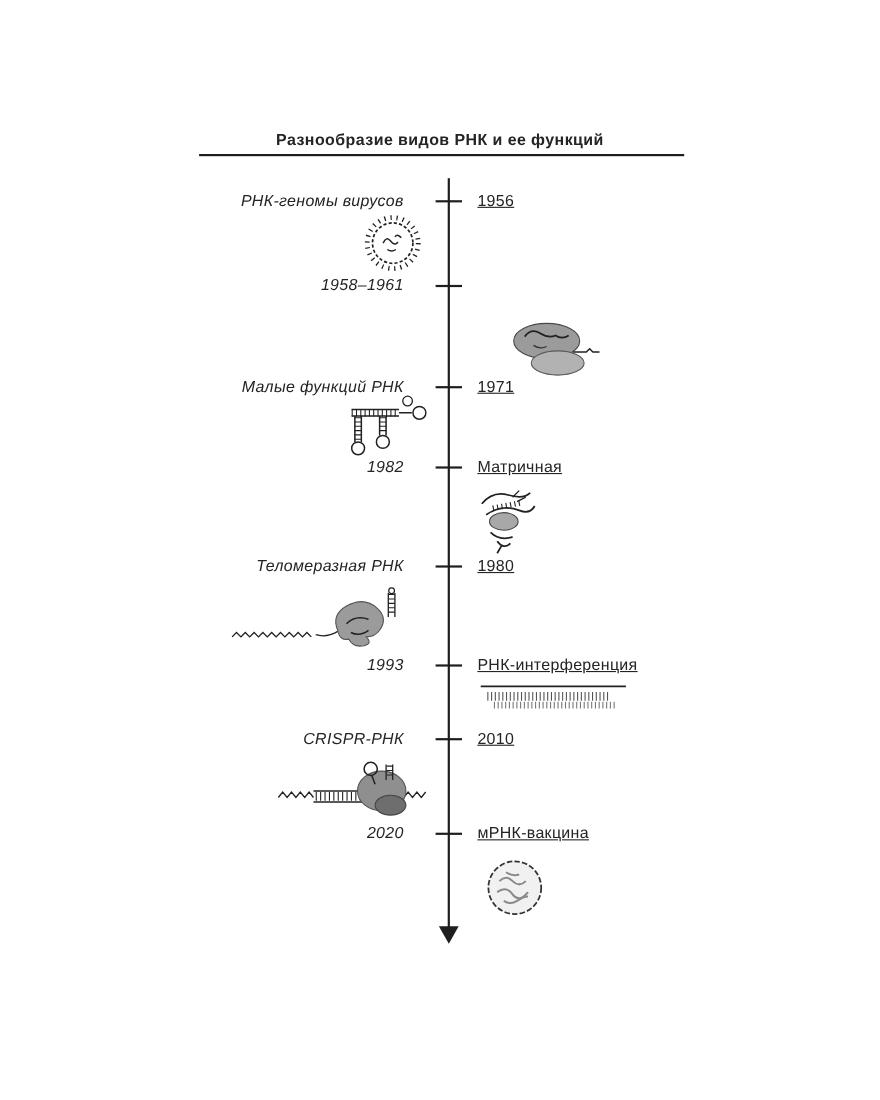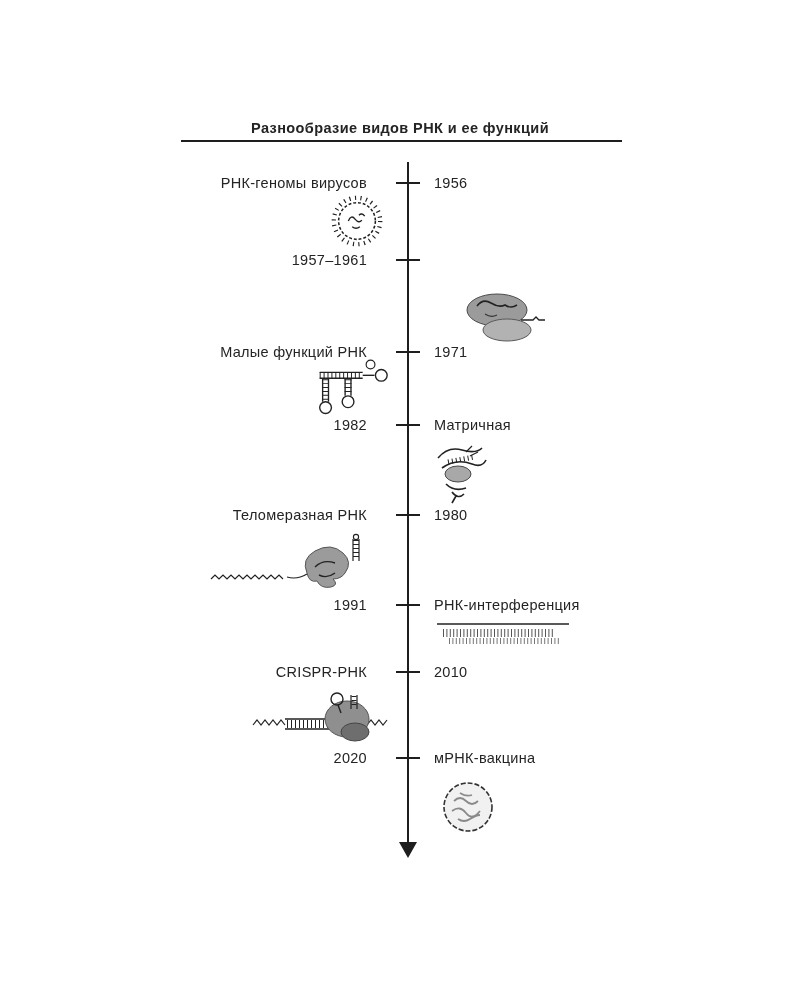--- a/index.html
+++ b/index.html
@@ -12,22 +12,22 @@
   .rule  { position:absolute; left:181px; top:140px; width:441px; height:2px; background:#1e1e1e; }
 
   .axis  { position:absolute; left:407px; top:162px; width:2px; height:681px; background:#1e1e1e; }
   .arrow { position:absolute; left:399px; top:842px; width:0; height:0;
            border-left:9px solid transparent; border-right:9px solid transparent;
            border-top:16px solid #1e1e1e; }
 
   .tick  { position:absolute; left:396px; width:24px; height:2px; background:#1e1e1e; }
 
   .lbl { position:absolute; font-size:14.5px; letter-spacing:.3px; line-height:20px; white-space:nowrap; }
-  .lbl.left  { right:405px; text-align:right; }
-  .lbl.right { left:434px; text-align:left; }
+  .lbl.left  { right:405px; text-align:right;font-style:italic; }
+  .lbl.right { left:434px; text-align:left;text-decoration:underline; }
   .lbl.wrap  { white-space:normal; max-width:206px; }
 
   .icon { position:absolute; line-height:0; }
 </style>
 </head>
 <body>
 
 <div class="page">
 
   <div class="title">Разнообразие видов РНК и ее функций</div>
@@ -41,21 +41,21 @@
   <div class="lbl right" style="top:173px">1956</div>
   <div class="icon" style="left:328px; top:192px">
     <svg width="58" height="58" viewBox="0 0 60 60">
       <circle cx="30" cy="30" r="24" fill="none" stroke="#222" stroke-width="4.5" stroke-dasharray="1.2 4.6"></circle>
       <circle cx="30" cy="30" r="19" fill="none" stroke="#222" stroke-width="1.6" stroke-dasharray="3 2"></circle>
       <path d="M21 30 q3 -7 7 -2 t7 1 M25 36 q4 3 8 0 M32 24 q3 -3 6 1" fill="none" stroke="#222" stroke-width="1.4"></path>
     </svg>
   </div>
 
   <div class="tick" style="top:259px"></div>
-  <div class="lbl left" style="top:250px">1957–1961</div>
+  <div class="lbl left" style="top:250px">1958–1961</div>
   <div class="icon" style="left:455px; top:288px">
     <svg width="92" height="58" viewBox="0 0 92 58">
       <ellipse cx="42" cy="22" rx="30" ry="16" fill="#9b9b9b" stroke="#4a4a4a" stroke-width="1"></ellipse>
       <ellipse cx="52" cy="42" rx="24" ry="11" fill="#b2b2b2" stroke="#5a5a5a" stroke-width="1"></ellipse>
       <path d="M22 18 q6 -8 14 -3 t14 2 q6 4 12 0" fill="none" stroke="#222" stroke-width="1.6"></path>
       <path d="M30 26 q6 4 12 1" fill="none" stroke="#333" stroke-width="1.2"></path>
       <path d="M66 32 h12 l3 -3 l3 3 h6" fill="none" stroke="#222" stroke-width="1.3"></path>
     </svg>
   </div>
 
@@ -105,21 +105,21 @@
       <path d="M100 40 q-6 -14 8 -22 q16 -9 28 2 q10 9 2 20 q-4 6 -12 6 q6 6 -2 8 q-10 2 -14 -6 q-8 2 -10 -8 z" fill="#9b9b9b" stroke="#555" stroke-width="1"></path>
       <path d="M108 34 q8 -8 20 -4 M112 42 q8 4 16 -2" fill="none" stroke="#222" stroke-width="1.4"></path>
       <line x1="146" y1="6" x2="146" y2="28" stroke="#222" stroke-width="1.2"></line>
       <line x1="152" y1="6" x2="152" y2="28" stroke="#222" stroke-width="1.2"></line>
       <line x1="149" y1="7" x2="149" y2="27" stroke="#222" stroke-width="6" stroke-dasharray="1 3"></line>
       <circle cx="149" cy="4" r="2.6" fill="#ffffff" stroke="#222" stroke-width="1.1"></circle>
     </svg>
   </div>
 
   <div class="tick" style="top:604px"></div>
-  <div class="lbl left" style="top:595px">1991</div>
+  <div class="lbl left" style="top:595px">1993</div>
   <div class="lbl right" style="top:595px">РНК-интерференция</div>
   <div class="icon" style="left:435px; top:621px">
     <svg width="136" height="27" viewBox="0 0 136 27">
       <line x1="2" y1="3" x2="134" y2="3" stroke="#222" stroke-width="1.6"></line>
       <line x1="8" y1="12" x2="118" y2="12" stroke="#555" stroke-width="8" stroke-dasharray="1 2.4"></line>
       <line x1="14" y1="20" x2="124" y2="20" stroke="#777" stroke-width="6" stroke-dasharray="1 2.4"></line>
     </svg>
   </div>
 
   <div class="tick" style="top:671px"></div>

